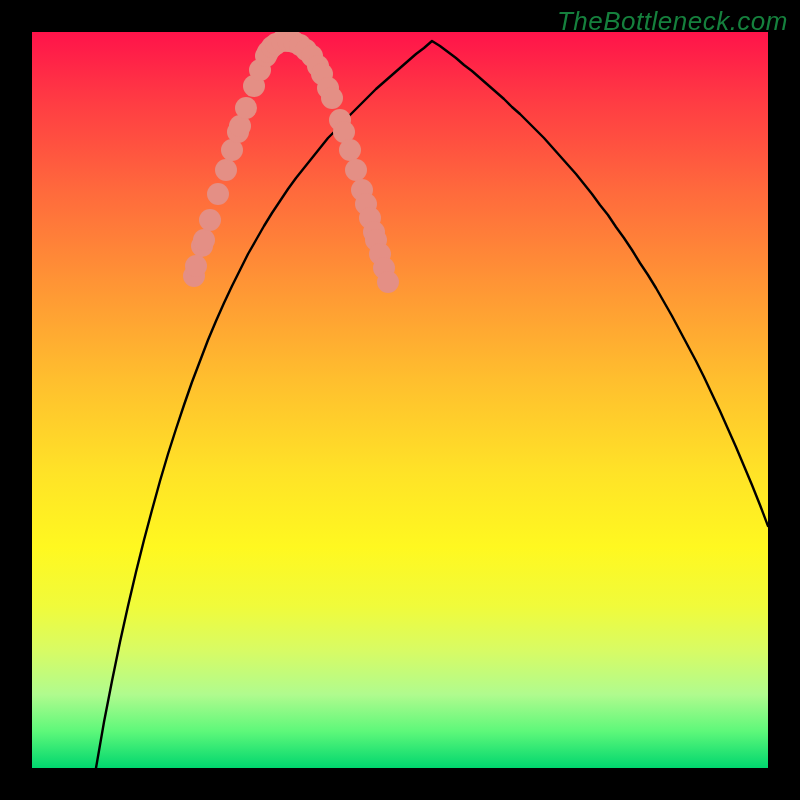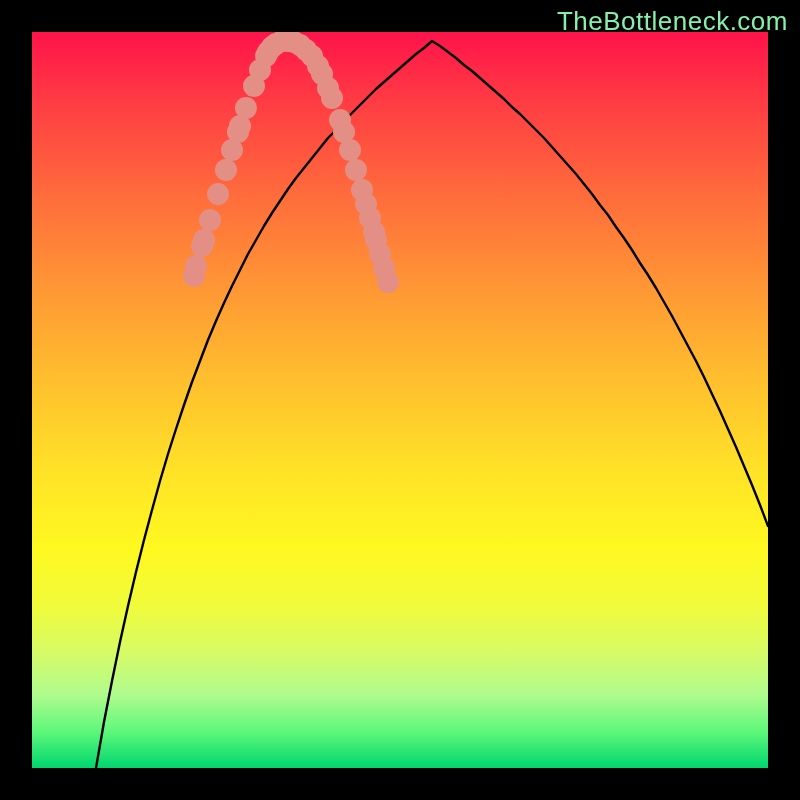--- a/index.html
+++ b/index.html
@@ -30,25 +30,26 @@
       #d8fb64 84%,
       #b0fb8e 90%,
       #5ef87a 95%,
       #00d66e 100%
     );
   }
   .watermark {
     position: absolute;
     top: 6px;
     right: 12px;
-    color: #86efac;
+    color: #15803d;
     font-size: 26px;
     letter-spacing: 0.5px;
     user-select: none;
     pointer-events: none;
+    font-style: italic;
   }
   svg {
     position: absolute;
     left: 0;
     top: 0;
   }
 </style>
 </head>
 <body>
 

